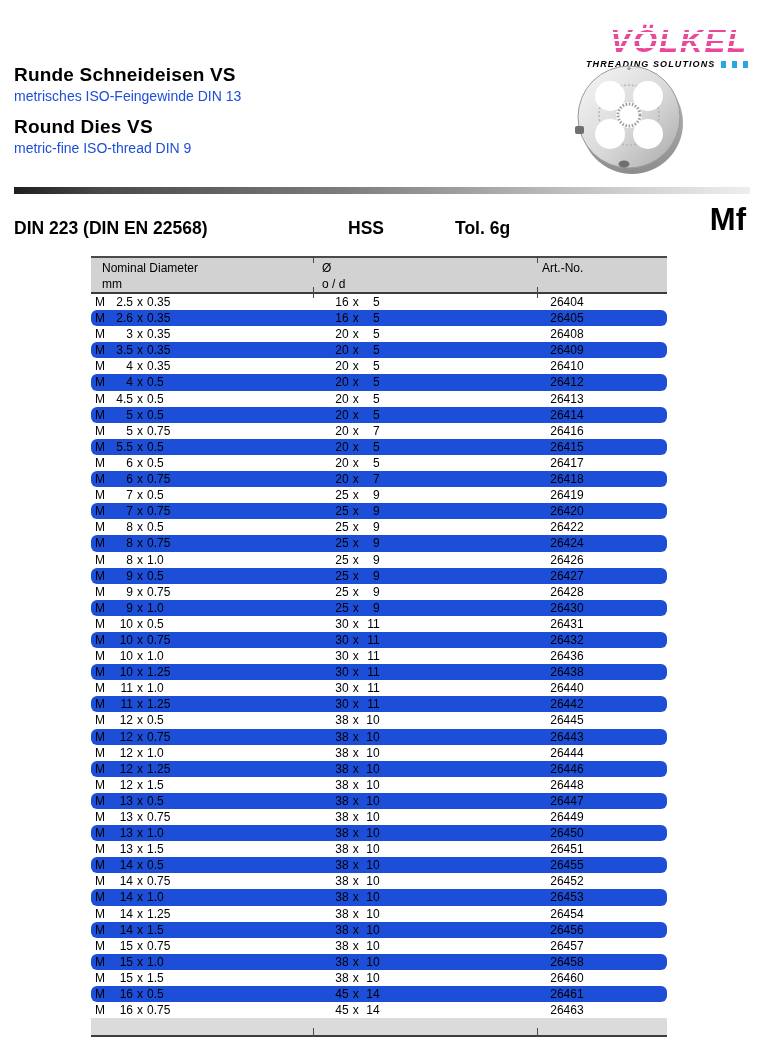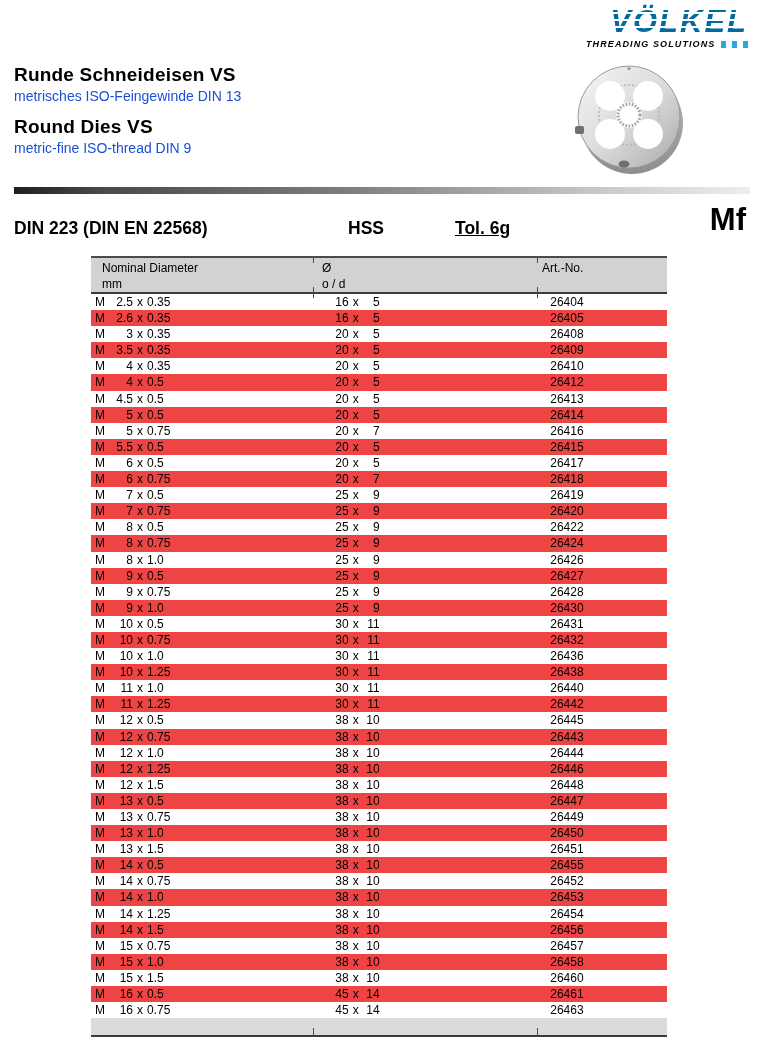--- a/index.html
+++ b/index.html
@@ -11,54 +11,54 @@
   .title{position:absolute;left:14px;font-weight:bold;font-size:19px;letter-spacing:.2px;}
   .subtitle{position:absolute;left:14px;font-size:14px;color:#1d4ed8;}
   .title-de{top:64px;}
   .subtitle-de{top:88px;}
   .title-en{top:116px;}
   .subtitle-en{top:140px;}
   
   .logo{position:absolute;top:5px;right:13px;width:162px;text-align:right;}
   .brand{
     position:relative;display:inline-block;font-weight:bold;font-style:italic;
-    font-size:31px;line-height:34px;letter-spacing:2px;color:#0369a1;
+    font-size:31px;line-height:34px;letter-spacing:2px;color:#ec4899;margin-top:20px;
   }
   .brand .stripe{position:absolute;left:-4px;right:-4px;height:2px;background:#fff;}
   .stripe.s1{top:7px;}
   .stripe.s2{top:14px;}
   .stripe.s3{top:21px;}
   .tagline-row{display:flex;justify-content:flex-end;align-items:center;gap:6px;margin-top:0px;}
   .tagline{font-size:9px;font-weight:bold;font-style:italic;letter-spacing:1.1px;white-space:nowrap;}
   .sq{width:7px;height:7px;display:inline-block;}
   
   .die{position:absolute;left:572px;top:60px;}
   
   .grad-bar{
     position:absolute;left:14px;top:187px;width:736px;height:7px;
     background:linear-gradient(90deg,#1f1f1f 0%,#4a4a4a 12%,#7d7d7d 45%,#c9c9c9 80%,#eeeeee 100%);
   }
   
   .sec-standard{position:absolute;left:14px;top:218px;font-size:17.5px;font-weight:bold;}
   .sec-material{position:absolute;left:348px;top:218px;font-size:17.5px;font-weight:bold;}
-  .sec-tol{position:absolute;left:455px;top:218px;font-size:17.5px;font-weight:bold;text-decoration:underline;}
+  .sec-tol{position:absolute;left:455px;top:218px;font-size:17.5px;font-weight:bold;}
   .sec-mf{position:absolute;right:15px;top:202px;font-size:31px;font-weight:bold;}
   
   .tbl{position:absolute;left:91px;top:256px;width:576px;font-size:12px;}
   .tbl-border{height:2px;background:#4a4a4a;}
   .tbl-border.mid{background:#3c3c3c;}
   .thead{background:#d2d2d2;height:34px;position:relative;}
   .th-line{position:absolute;line-height:16px;white-space:nowrap;}
   .th-c1a{left:11px;top:2px;}
   .th-c1b{left:11px;top:18px;}
   .th-c2a{left:231px;top:2px;}
   .th-c2b{left:231px;top:18px;}
   .th-c3{left:451px;top:2px;}
   .tr{display:flex;height:16.1px;line-height:16.1px;background:#ffffff;white-space:nowrap;}
-  .tr.alt{background:#ef4444;}
+  .tr.alt{background:#1d4ed8;border-radius:6px;}
   .td{overflow:hidden;}
   .c1{width:222px;padding-left:4px;box-sizing:border-box;}
   .c2{width:224px;padding-left:6px;box-sizing:border-box;margin-left:24px;}
   .c3{width:130px;padding-left:8px;box-sizing:border-box;}
   .m{display:inline-block;width:12px;}
   .size{display:inline-block;width:26px;text-align:right;}
   .sep{display:inline-block;margin:0 4px;}
   .odo{display:inline-block;width:15px;text-align:right;}
   .odi{display:inline-block;width:15px;text-align:right;margin-left:2px;}
   .spacer-row{height:17px;background:#dbdbdb;}

